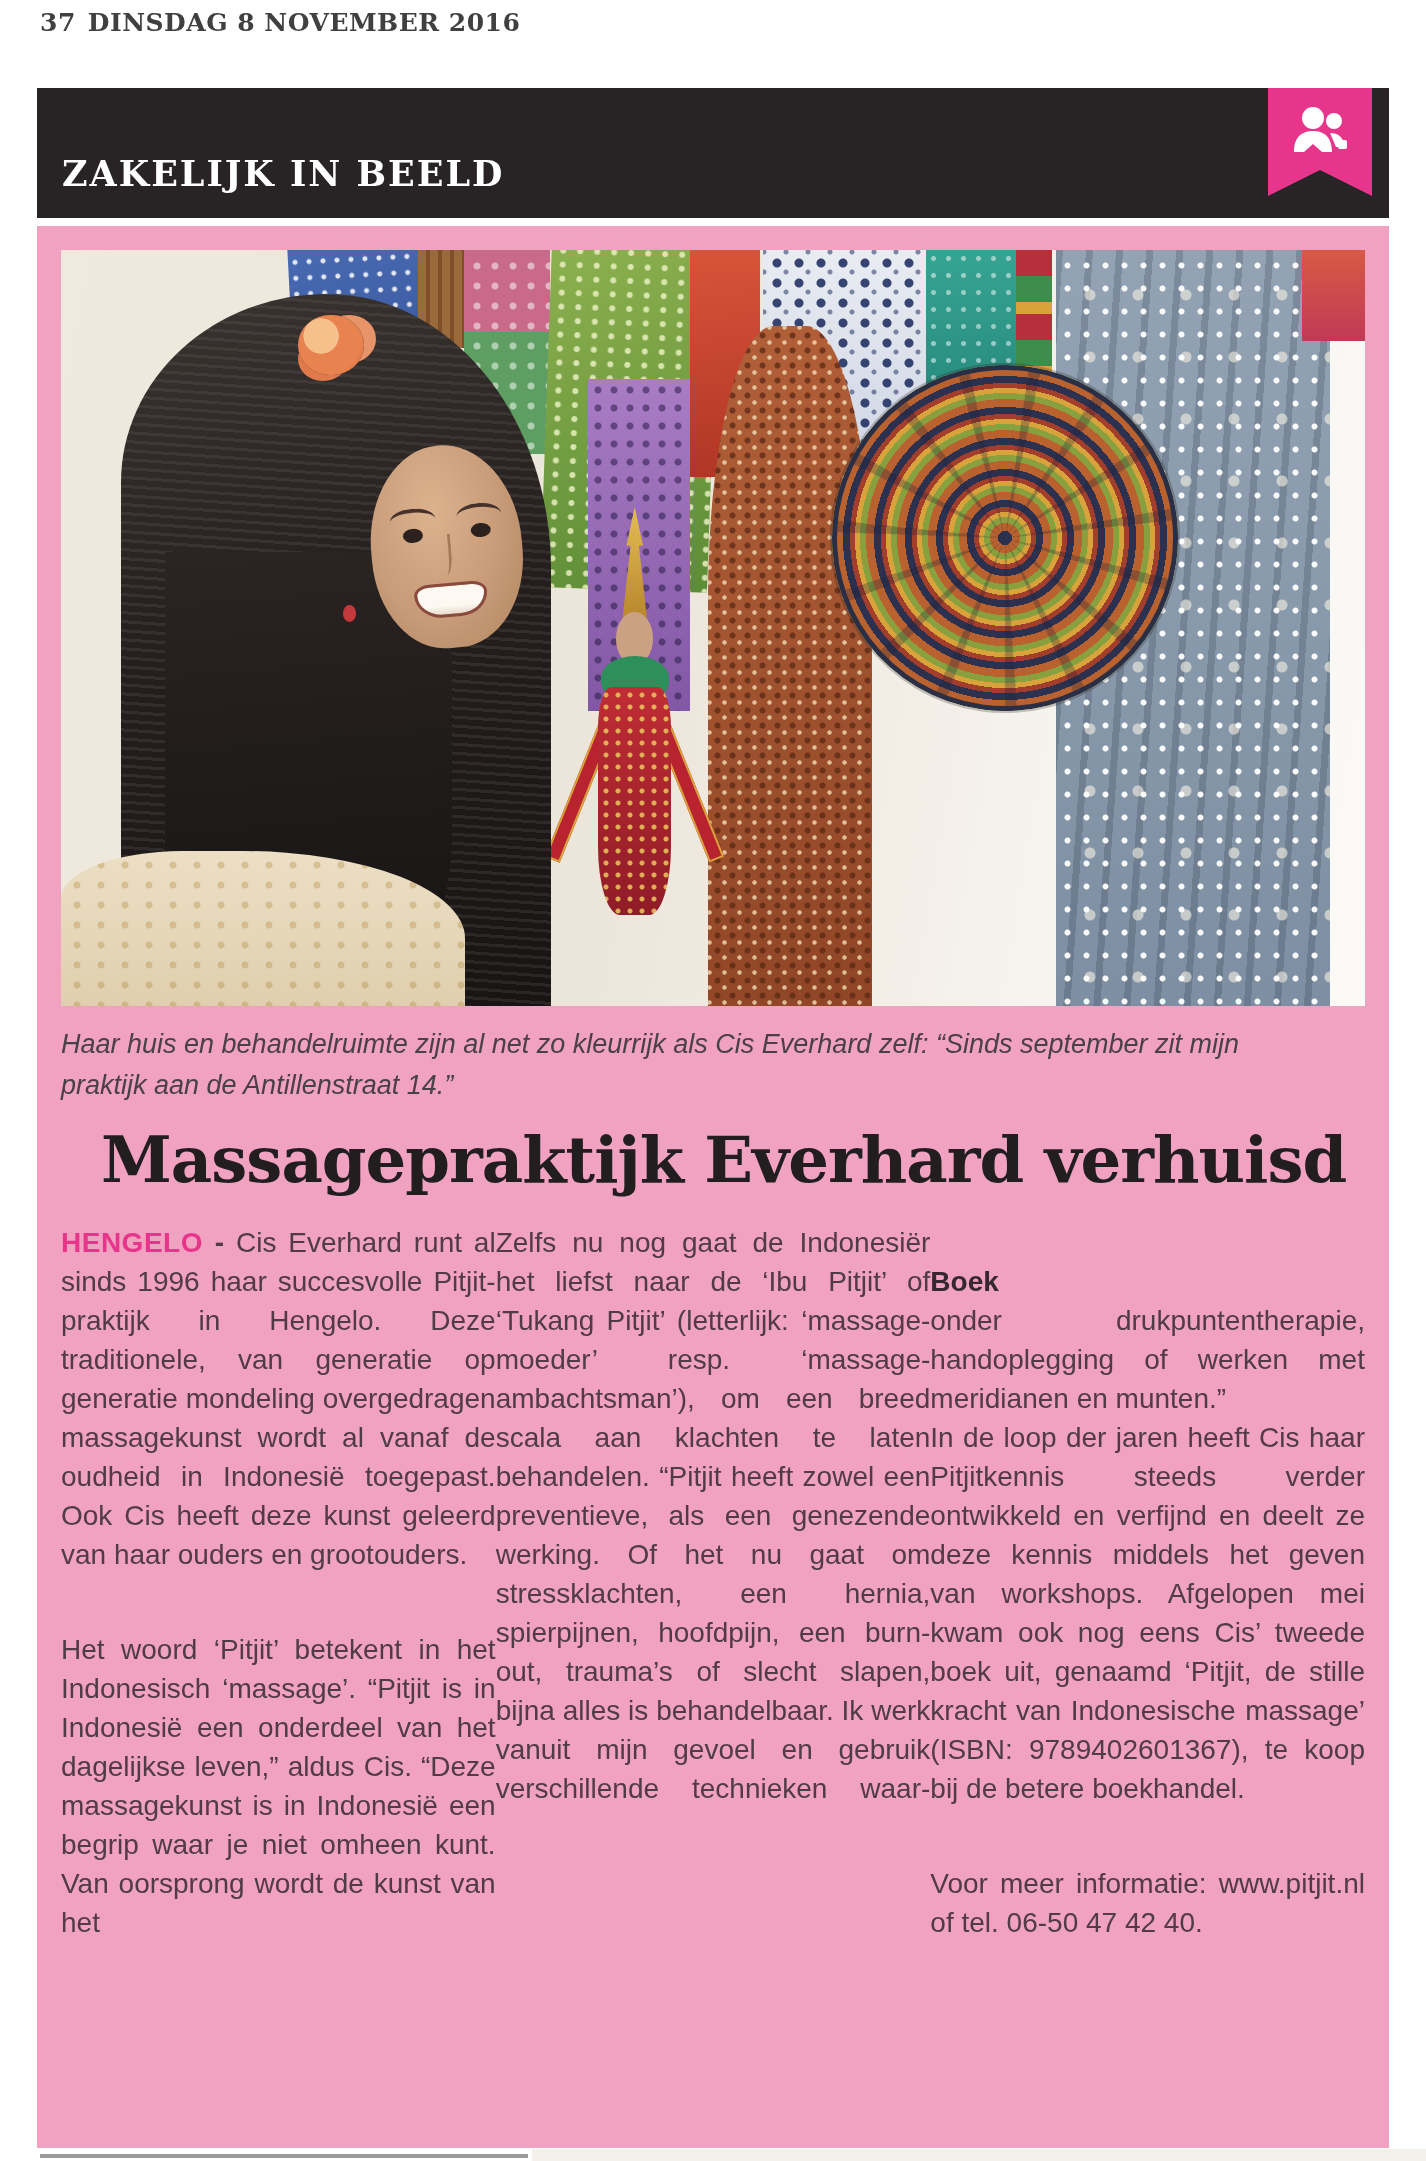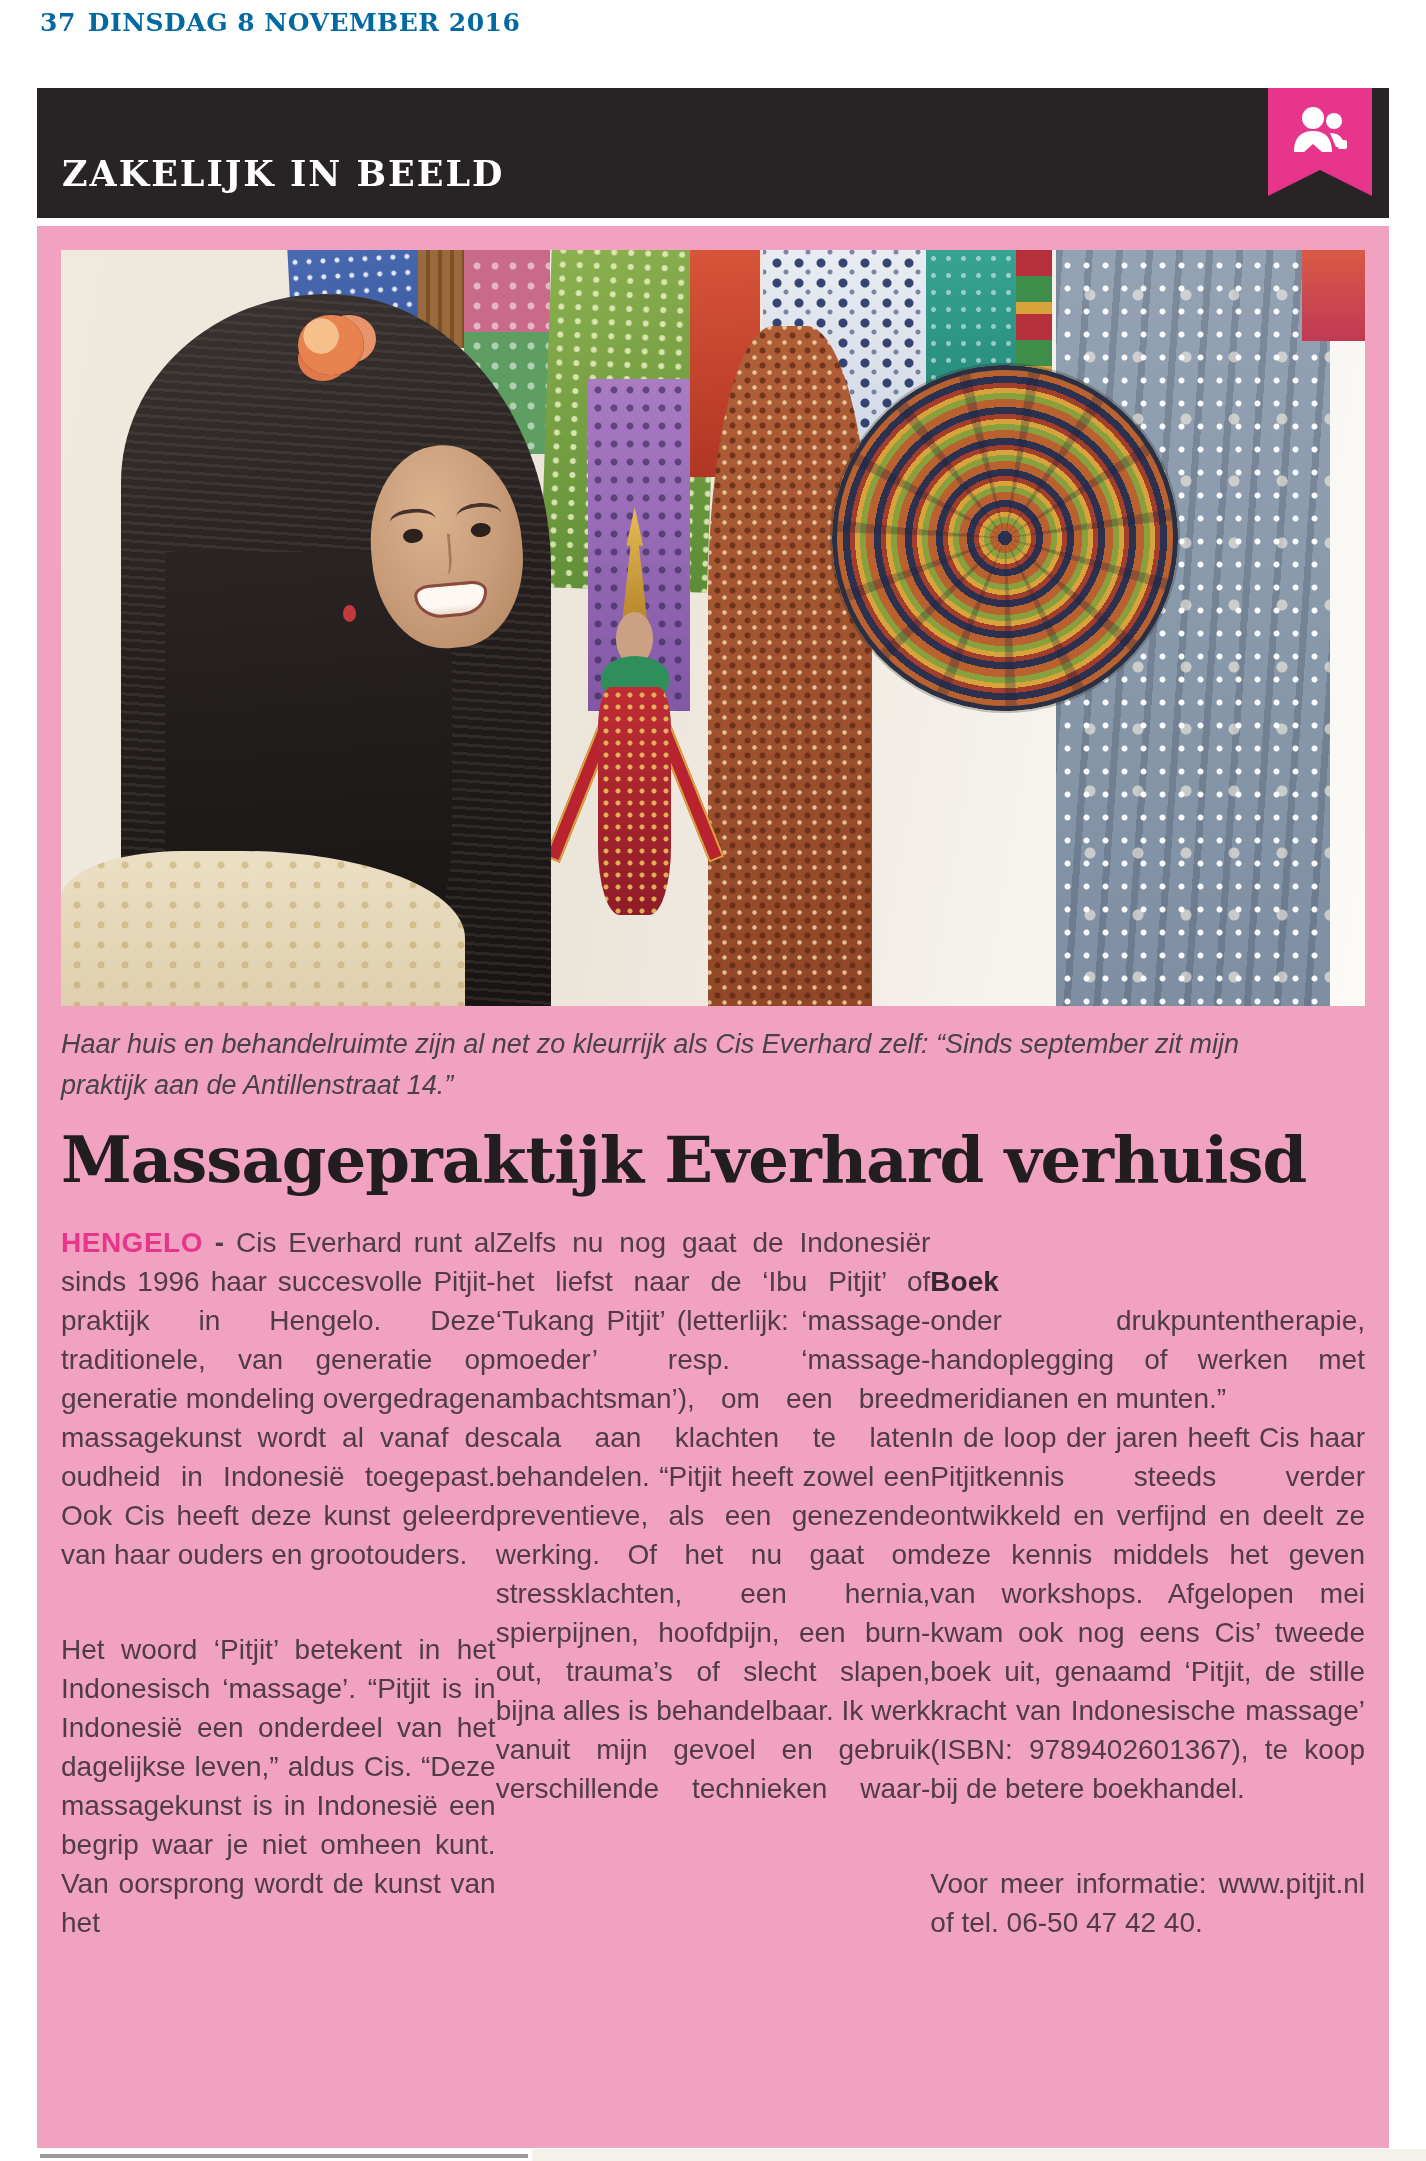--- a/index.html
+++ b/index.html
@@ -9,21 +9,21 @@
     position: relative;
     width: 1426px; height: 2161px;
     font-family: "Liberation Sans", sans-serif;
     overflow: hidden;
   }
 
   
   .page-header {
     position: absolute; left: 40px; top: 8px;
     font-family: "DejaVu Serif", serif;
-    font-weight: 700; font-size: 25px; color: #0369a1;
+    font-weight: 700; font-size: 25px; color: #404040;
     letter-spacing: .5px;
   }
   .page-header .pagenum { margin-right: 12px; }
 
   
   .section-bar {
     position: absolute; left: 37px; top: 88px;
     width: 1352px; height: 130px; background: #282324;
   }
   .section-title {
@@ -200,20 +200,21 @@
   .caption {
     margin-top: 18px; width: 1245px;
     font-style: italic; font-size: 27px; line-height: 41px;
     color: #4a4146;
   }
   .headline {
     margin-top: 20px;
     font-family: "DejaVu Serif", serif; font-weight: 700;
     font-size: 64px; line-height: 1.05; letter-spacing: -1px;
     color: #221d1f;
+    margin-left: 40px;
   }
   .columns {
     margin-top: 30px;
     display: grid; grid-template-columns: repeat(3, 1fr); 
     font-size: 28px; line-height: 39px; text-align: justify;
     color: #503b46;
   }
   .para { margin: 0; }
   .para.gap { margin-top: 56px; }
   .para.justify-last { text-align-last: justify; }

